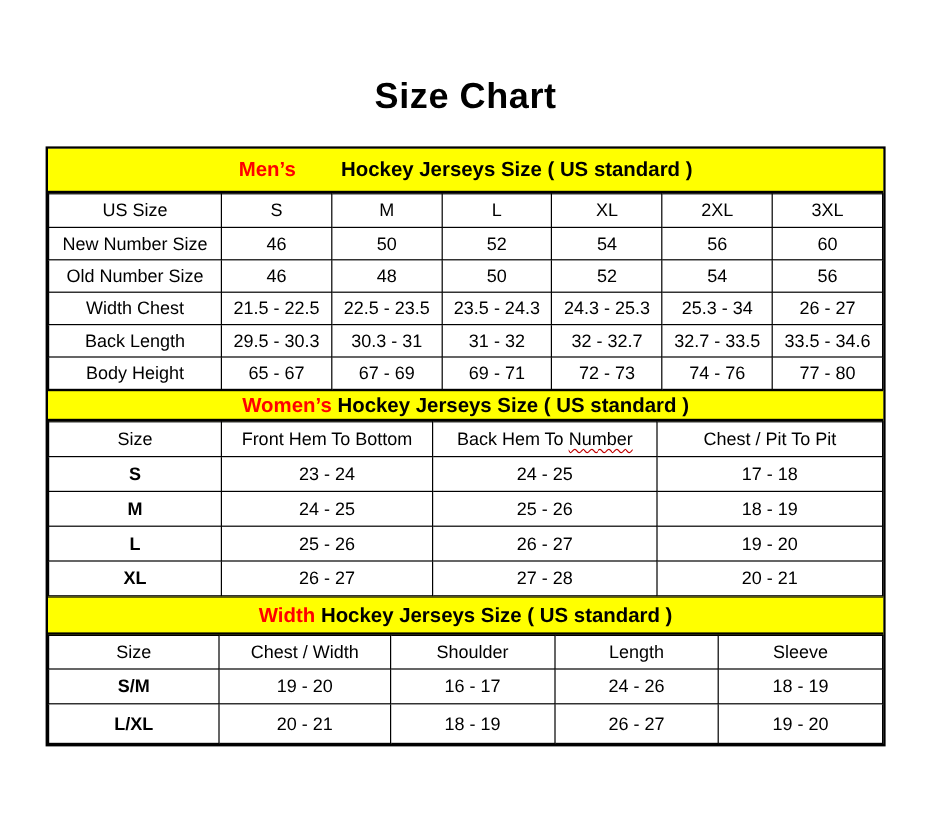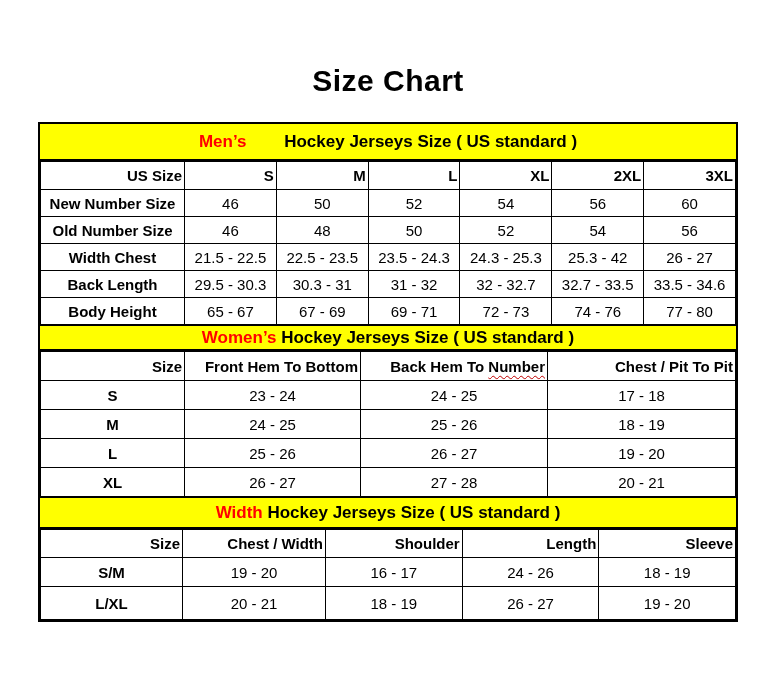--- a/index.html
+++ b/index.html
@@ -47,27 +47,27 @@
     table-layout: fixed;
   }
   th, td {
     border: 1px solid #000;
     text-align: center;
     vertical-align: middle;
     font-size: 15px;
     padding: 0 2px;
     overflow: hidden;
   }
-  thead th { font-weight: bold; text-align: right; }
+  thead th { font-weight: normal; }
 
   
   .men col.label-col { width: 144px; }
   .men thead tr { height: 28px; }
   .men tbody tr { height: 27px; }
-  .men tbody td:first-child { font-weight: bold; }
+  .men tbody td:first-child { font-weight: normal; }
 
   
   .women col.c0 { width: 144px; }
   .women col.c1 { width: 176px; }
   .women col.c2 { width: 187px; }
   .women thead tr { height: 29px; }
   .women tbody tr { height: 29px; }
   .women tbody td:first-child { font-weight: bold; }
 
   .misspelled {
@@ -132,21 +132,21 @@
         <td>52</td>
         <td>54</td>
         <td>56</td>
       </tr>
       <tr>
         <td>Width Chest</td>
         <td>21.5 - 22.5</td>
         <td>22.5 - 23.5</td>
         <td>23.5 - 24.3</td>
         <td>24.3 - 25.3</td>
-        <td>25.3 - 42</td>
+        <td>25.3 - 34</td>
         <td>26 - 27</td>
       </tr>
       <tr>
         <td>Back Length</td>
         <td>29.5 - 30.3</td>
         <td>30.3 - 31</td>
         <td>31 - 32</td>
         <td>32 - 32.7</td>
         <td>32.7 - 33.5</td>
         <td>33.5 - 34.6</td>

